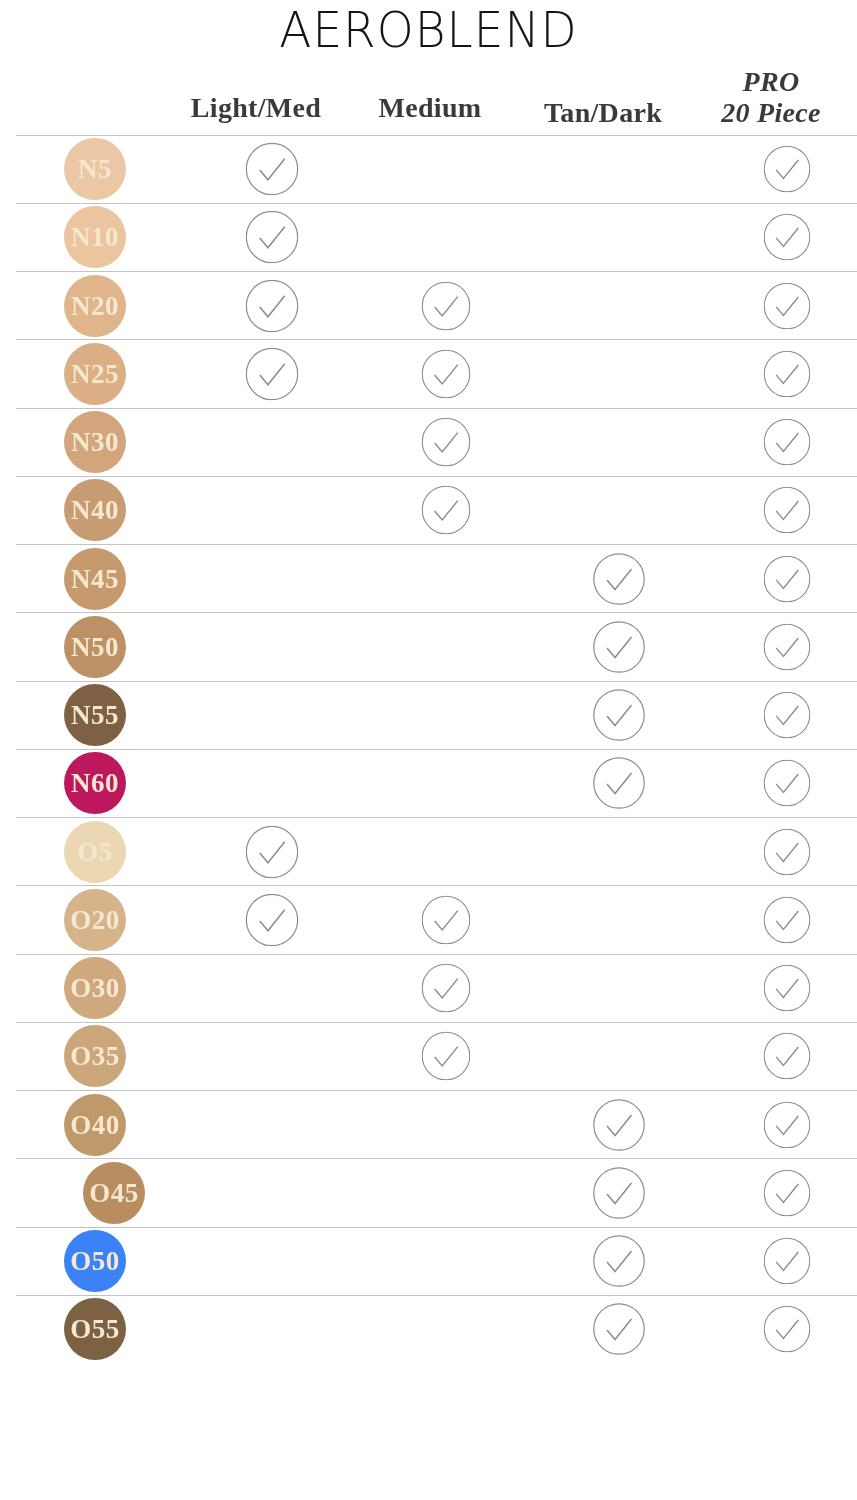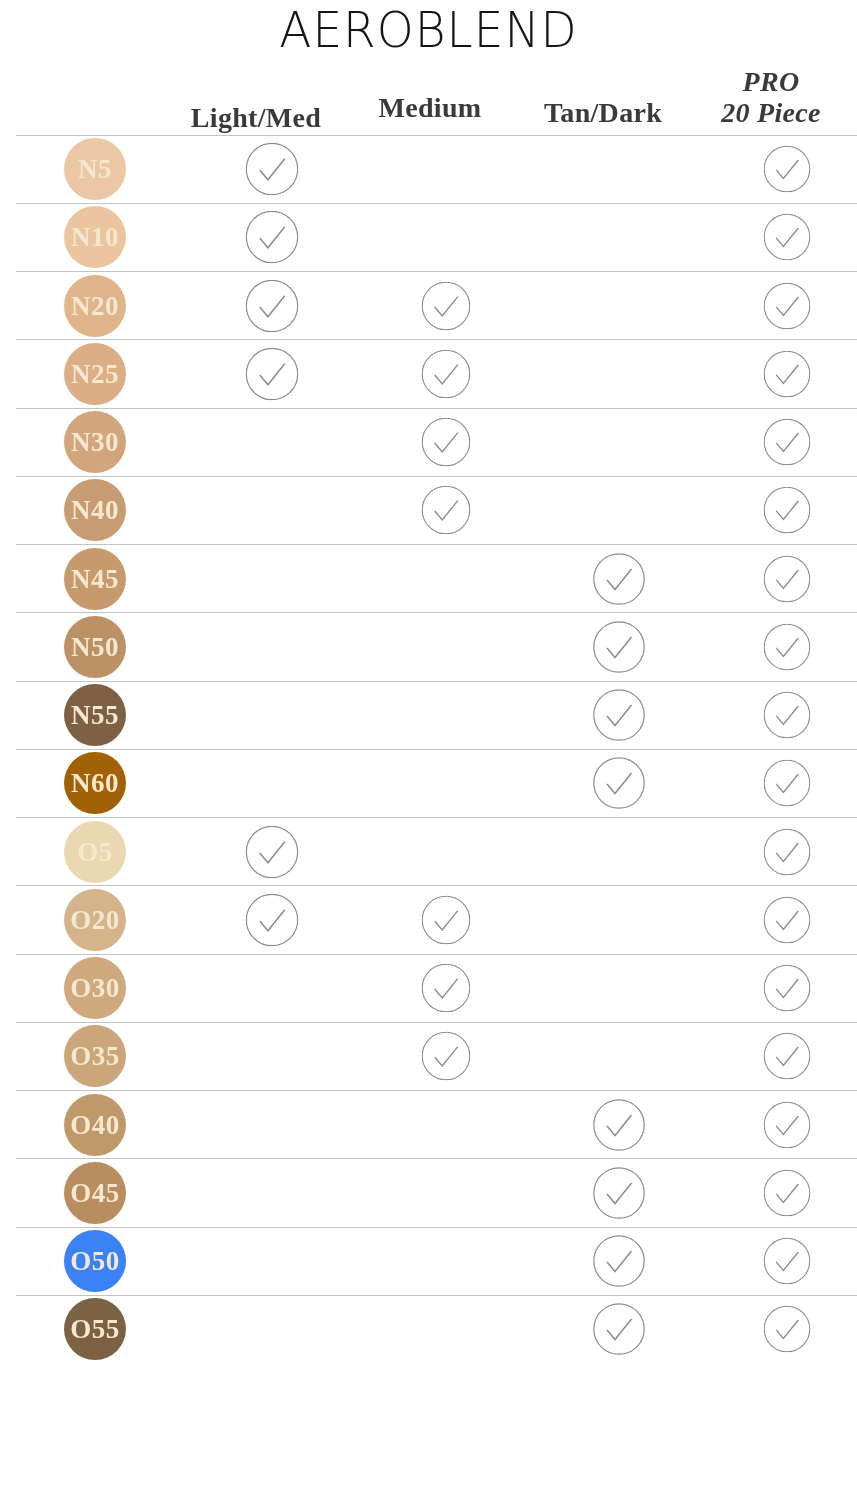--- a/index.html
+++ b/index.html
@@ -36,21 +36,21 @@
     position: absolute;
     transform: translateX(-50%);
     font-family: "Liberation Serif", serif;
     font-weight: 700;
     font-size: 28px;
     color: #3a3a3a;
     letter-spacing: 0.3px;
     white-space: nowrap;
     text-align: center;
   }
-  .ch-light  { left: 256px; top: 102px; }
+  .ch-light  { left: 256px; top: 92px; }
   .ch-medium { left: 430px; top: 92px; }
   .ch-tan    { left: 603px; top: 97px; }
   .ch-pro    { left: 771px; top: 66px; line-height: 31px; font-style: italic; }
   .ch-pro span { display: block; }
 
   
   .rows { position: absolute; top: 0; left: 16px; width: 857px; margin-top: 134.5px; }
   .row {
     position: relative;
     height: 68.25px;
@@ -279,21 +279,21 @@
         </div>
         <div class="check c-pro">
           <svg viewBox="0 0 52 52" xmlns="http://www.w3.org/2000/svg">
             <circle cx="26" cy="26" r="25.2" fill="none" stroke="#8c8c8c" stroke-width="1.2"></circle>
             <path d="M14 27 L22 36.5 L38.5 16" fill="none" stroke="#8c8c8c" stroke-width="1.5"></path>
           </svg>
         </div>
       </div>
 
   <div class="row">
-    <div class="swatch" style="background: #a16207; align-items: center;">
+    <div class="swatch" style="background: #be185d; align-items: center;">
       <span class="swatch-label">N60</span>
     </div>
   <div class="check c-tan_dark">
           <svg viewBox="0 0 52 52" xmlns="http://www.w3.org/2000/svg">
             <circle cx="26" cy="26" r="25.2" fill="none" stroke="#8c8c8c" stroke-width="1.2"></circle>
             <path d="M14 27 L22 36.5 L38.5 16" fill="none" stroke="#8c8c8c" stroke-width="1.5"></path>
           </svg>
         </div>
         <div class="check c-pro">
           <svg viewBox="0 0 52 52" xmlns="http://www.w3.org/2000/svg">
@@ -395,21 +395,21 @@
         </div>
         <div class="check c-pro">
           <svg viewBox="0 0 52 52" xmlns="http://www.w3.org/2000/svg">
             <circle cx="26" cy="26" r="25.2" fill="none" stroke="#8c8c8c" stroke-width="1.2"></circle>
             <path d="M14 27 L22 36.5 L38.5 16" fill="none" stroke="#8c8c8c" stroke-width="1.5"></path>
           </svg>
         </div>
       </div>
 
   <div class="row">
-    <div class="swatch" style="background: rgb(184, 141, 96);">
+    <div class="swatch" style="background: rgb(184, 141, 96); margin-left: 19px;">
       <span class="swatch-label">O45</span>
     </div>
   <div class="check c-tan_dark">
           <svg viewBox="0 0 52 52" xmlns="http://www.w3.org/2000/svg">
             <circle cx="26" cy="26" r="25.2" fill="none" stroke="#8c8c8c" stroke-width="1.2"></circle>
             <path d="M14 27 L22 36.5 L38.5 16" fill="none" stroke="#8c8c8c" stroke-width="1.5"></path>
           </svg>
         </div>
         <div class="check c-pro">
           <svg viewBox="0 0 52 52" xmlns="http://www.w3.org/2000/svg">

